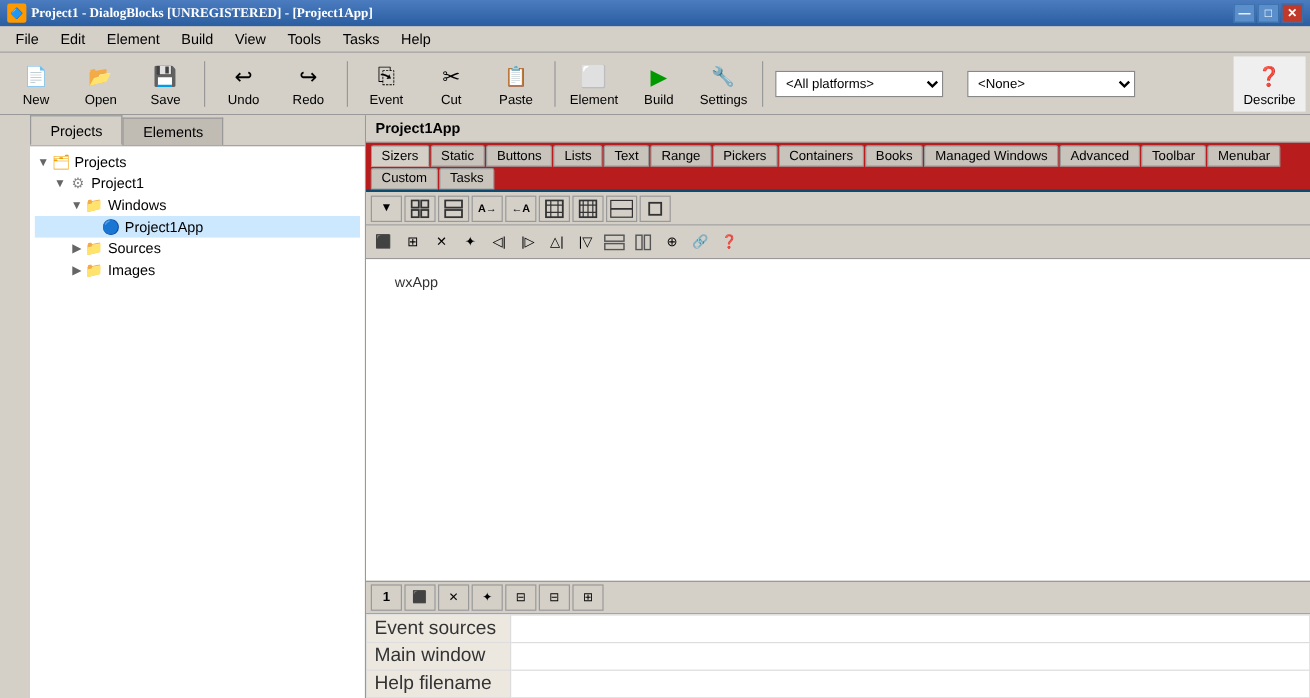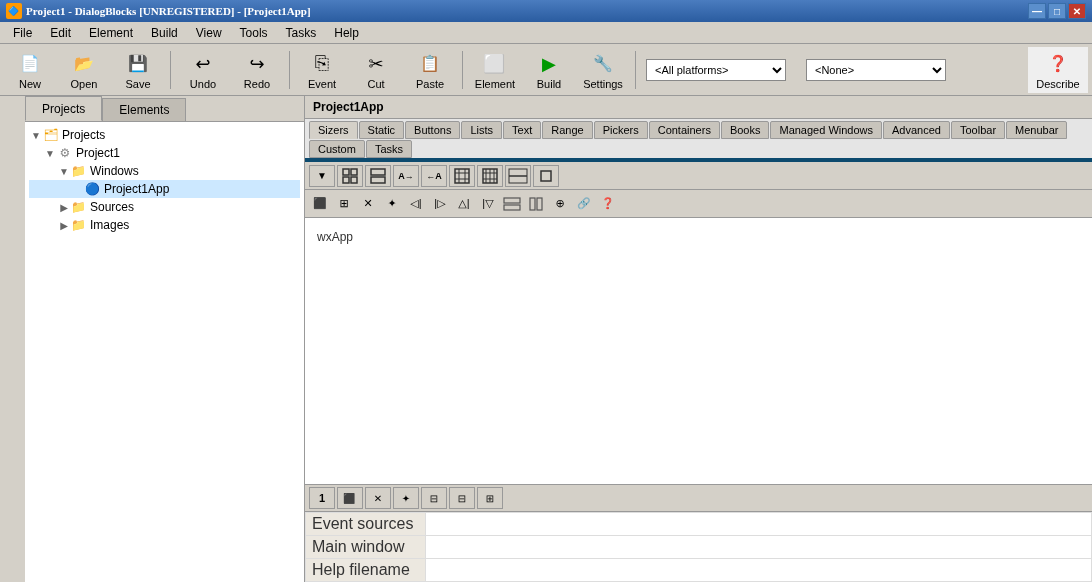--- a/index.html
+++ b/index.html
@@ -194,22 +194,22 @@
       background: #c0bcb4;
       margin-right: 1px;
     }
     .editor-tab.active {
       background: #d4d0c8;
       border-bottom: 1px solid #d4d0c8;
     }
 
     
     .component-tabs-row {
-      background: #e5e5e5;
-      border-bottom: 4px solid #0c4a6e;
+      background: #b91c1c;
+      border-bottom: 2px solid #0c4a6e;
       display: flex;
       flex-wrap: wrap;
       padding: 2px 4px 0;
       gap: 1px;
     }
     .comp-tab {
       padding: 2px 8px;
       font-size: 11px;
       border: 1px solid #999;
       cursor: pointer;
@@ -323,20 +323,21 @@
 
     .folder-icon { color: #f0a000; }
     .file-icon { color: #4a90d9; }
     .gear-icon { color: #888; }
 
     
     .wx-app-label {
       font-size: 12px;
       color: #333;
       padding: 4px;
+      margin-left: 12px;
     }
   </style>
 </head>
 <body>
 
 <div class="title-bar">
   <span class="title-bar-icon">🔷</span>
   <span class="title-bar-title">Project1 - DialogBlocks [UNREGISTERED] - [Project1App]</span>
   <div class="title-bar-controls">
     <div class="title-bar-btn">—</div>

